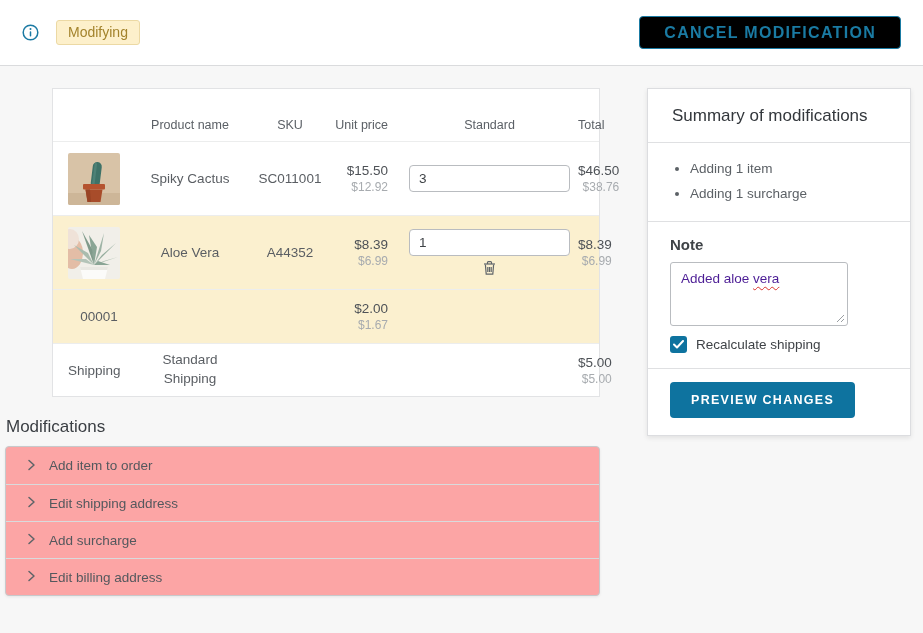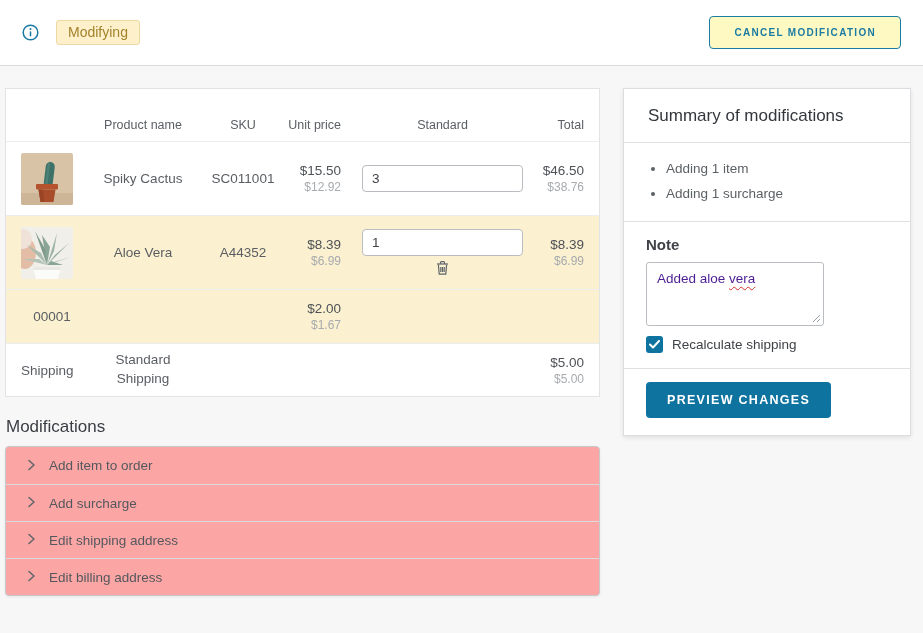--- a/index.html
+++ b/index.html
@@ -6,31 +6,31 @@
   html,body { width:923px; height:633px; overflow:hidden; background:#f7f7f7;
     font-family:"Liberation Sans", sans-serif; color:#4a4e53; }
 
   
   .topbar { height:66px; background:#fff; border-bottom:1px solid #dadbdd;
     display:flex; align-items:center; padding:16px 22px; }
   .info-icon { width:17px; height:17px; flex:0 0 auto; }
   .badge { margin-left:17px; background:#fdf0cb; border:1px solid #ecd9a4; border-radius:3px;
     padding:3px 11px 4px; font-size:14px; color:#a3832c; }
   .topbar-spacer { flex:1; }
-  .cancel-btn { background:#fef9c3; border:1px solid #1a7ba3; color:#1a7ba3; border-radius:4px;
-    height:33px; padding:0 24px; font-size:10px; font-weight:bold; letter-spacing:1.3px;
+  .cancel-btn { background:#000000; border:1px solid #1a7ba3; color:#1a7ba3; border-radius:4px;
+    height:33px; padding:0 24px; font-size:16px; font-weight:bold; letter-spacing:1.3px;
     font-family:"Liberation Sans", sans-serif; cursor:pointer; }
 
   
   .main { display:flex; align-items:flex-start; padding:22px 12px 0 5px; gap:23px; }
   .left-col { width:595px; flex:0 0 auto; }
   .right-col { width:288px; flex:0 0 auto; }
 
   
-  .order-table { background:#fff; border:1px solid #e2e3e5; }
+  .order-table { background:#fff; border:1px solid #e2e3e5;margin-left:47px; }
   .t-row { display:grid; grid-template-columns:62px 120px 80px 58px 190px 1fr;
     padding:0 15px; align-items:center; }
   .t-row + .t-row { border-top:1px solid #eceded; }
   .t-head { height:52px; align-items:end; padding-bottom:9px;
     font-size:12.5px; color:#5b6066; }
   .t-head .c-qty-label { width:161px; margin-left:21px; text-align:center; }
   .c-center { text-align:center; }
   .c-right { text-align:right; }
   .row-item { height:74px; }
   .row-highlight { background:#fbf0cf; }
@@ -57,21 +57,21 @@
   .mods-title { margin:20px 0 9px 1px; font-size:17px; color:#3a3e43; font-weight:normal; }
   .accordion { background:#fca5a5; border:1px solid #c7c9cb; border-radius:4px;
     box-shadow:0 1px 3px rgba(0,0,0,.07); }
   .acc-item { height:37px; display:flex; align-items:center; gap:13px; padding:0 21px;
     cursor:pointer; }
   .acc-item + .acc-item { border-top:1px solid #d9dadc; }
   .acc-label { font-size:13.5px; color:#54585d; }
 
   
   .panel { background:#fff; border:1px solid #dcdde0;
-    box-shadow:0 2px 5px rgba(0,0,0,.09); }
+    box-shadow:0 2px 5px rgba(0,0,0,.09);margin-left:24px; }
   .panel-head { padding:17px 24px 16px; border-bottom:1px solid #dfe0e2; }
   .panel-title { font-size:17px; color:#33373c; font-weight:normal; }
   .panel-summary { padding:13px 24px 15px 28px; border-bottom:1px solid #dfe0e2; }
   .panel-summary li { list-style:disc; margin-left:14px; font-size:13.5px; color:#5c6166;
     padding:5px 0; }
   .panel-note { padding:14px 22px 15px; border-bottom:1px solid #dfe0e2; }
   .note-label { font-size:15px; font-weight:bold; color:#3f4347; margin-bottom:9px; }
   .note-box { position:relative; width:178px; height:64px; border:1px solid #b9bcc0;
     border-radius:3px; background:#fff; padding:8px 10px; font-size:13.5px; color:#4c1d95;
     cursor:text; }
@@ -226,29 +226,29 @@
             </svg>
         </span>
         <span class="acc-label">Add item to order</span>
       </div>
       <div class="acc-item">
         <span>
           <svg width="9" height="12" viewBox="0 0 9 12" fill="none" stroke="#5f6468" stroke-width="1.5" stroke-linecap="round" stroke-linejoin="round">
               <path d="M2 1.5 L7 6 L2 10.5"></path>
             </svg>
         </span>
+        <span class="acc-label">Edit shipping address</span>
+      </div>
+      <div class="acc-item">
+        <span>
+          <svg width="9" height="12" viewBox="0 0 9 12" fill="none" stroke="#5f6468" stroke-width="1.5" stroke-linecap="round" stroke-linejoin="round">
+              <path d="M2 1.5 L7 6 L2 10.5"></path>
+            </svg>
+        </span>
         <span class="acc-label">Add surcharge</span>
-      </div>
-      <div class="acc-item">
-        <span>
-          <svg width="9" height="12" viewBox="0 0 9 12" fill="none" stroke="#5f6468" stroke-width="1.5" stroke-linecap="round" stroke-linejoin="round">
-              <path d="M2 1.5 L7 6 L2 10.5"></path>
-            </svg>
-        </span>
-        <span class="acc-label">Edit shipping address</span>
       </div>
       <div class="acc-item">
         <span>
           <svg width="9" height="12" viewBox="0 0 9 12" fill="none" stroke="#5f6468" stroke-width="1.5" stroke-linecap="round" stroke-linejoin="round">
               <path d="M2 1.5 L7 6 L2 10.5"></path>
             </svg>
         </span>
         <span class="acc-label">Edit billing address</span>
       </div>
     </div>

